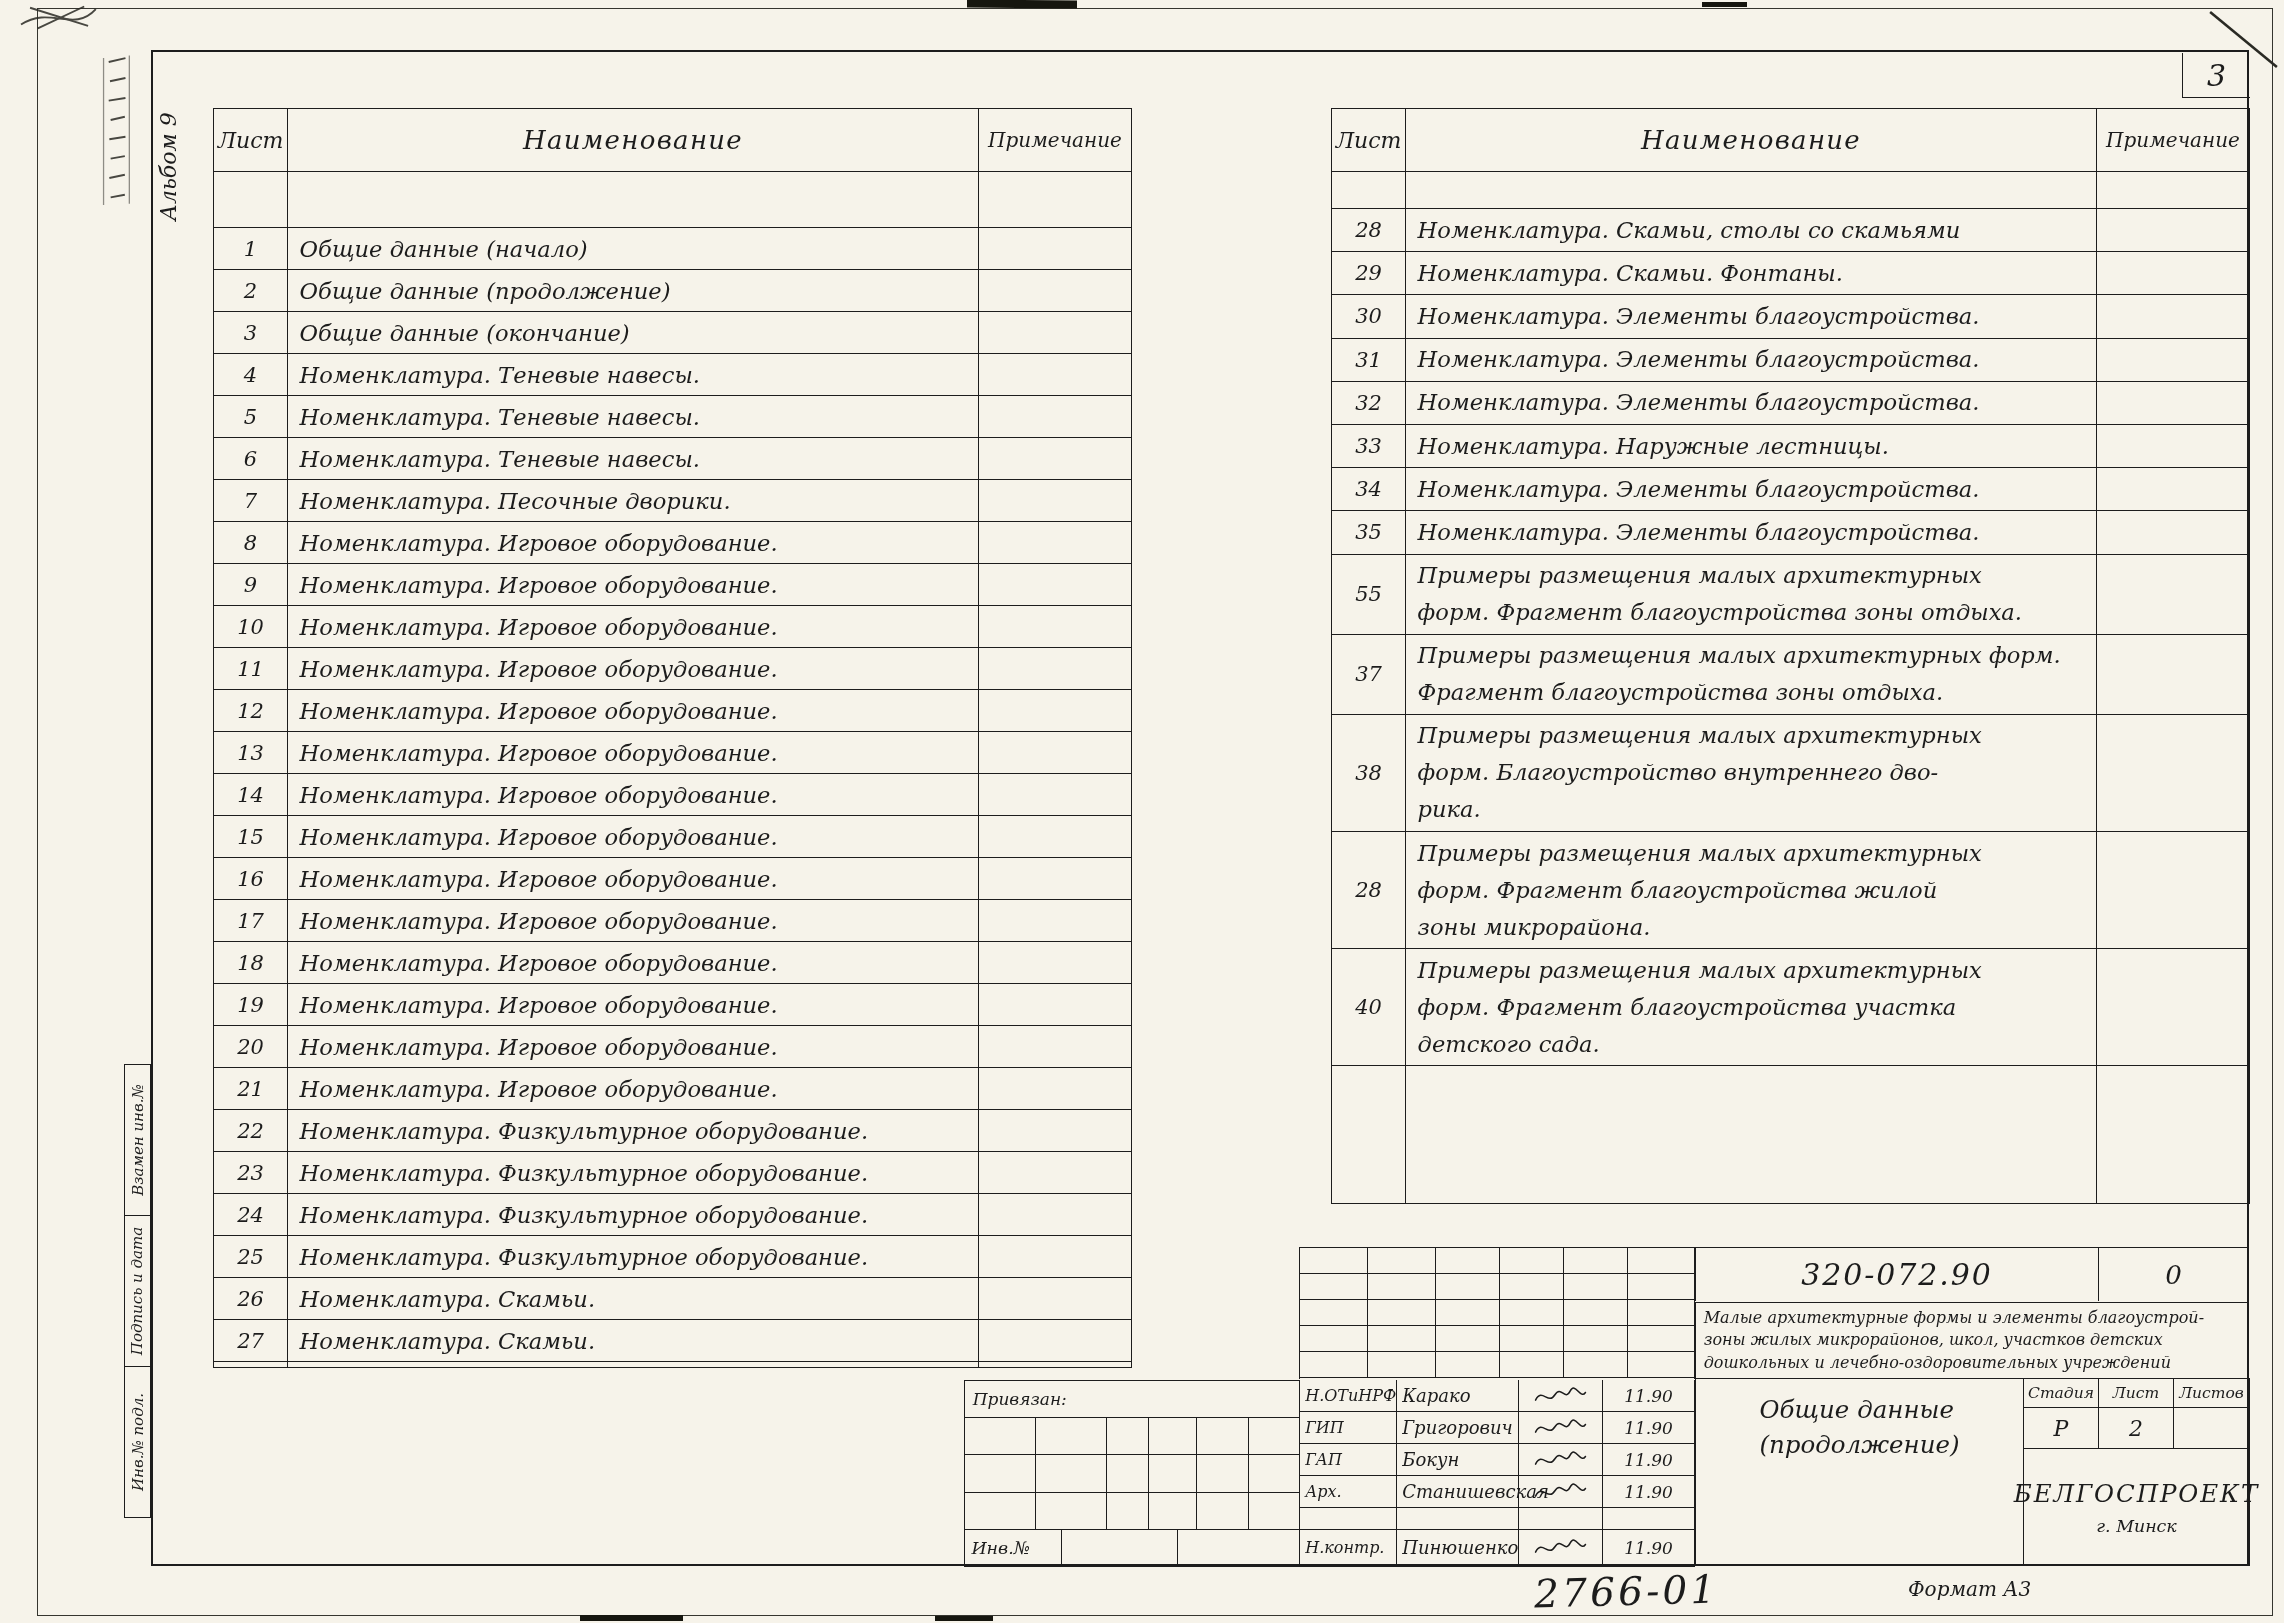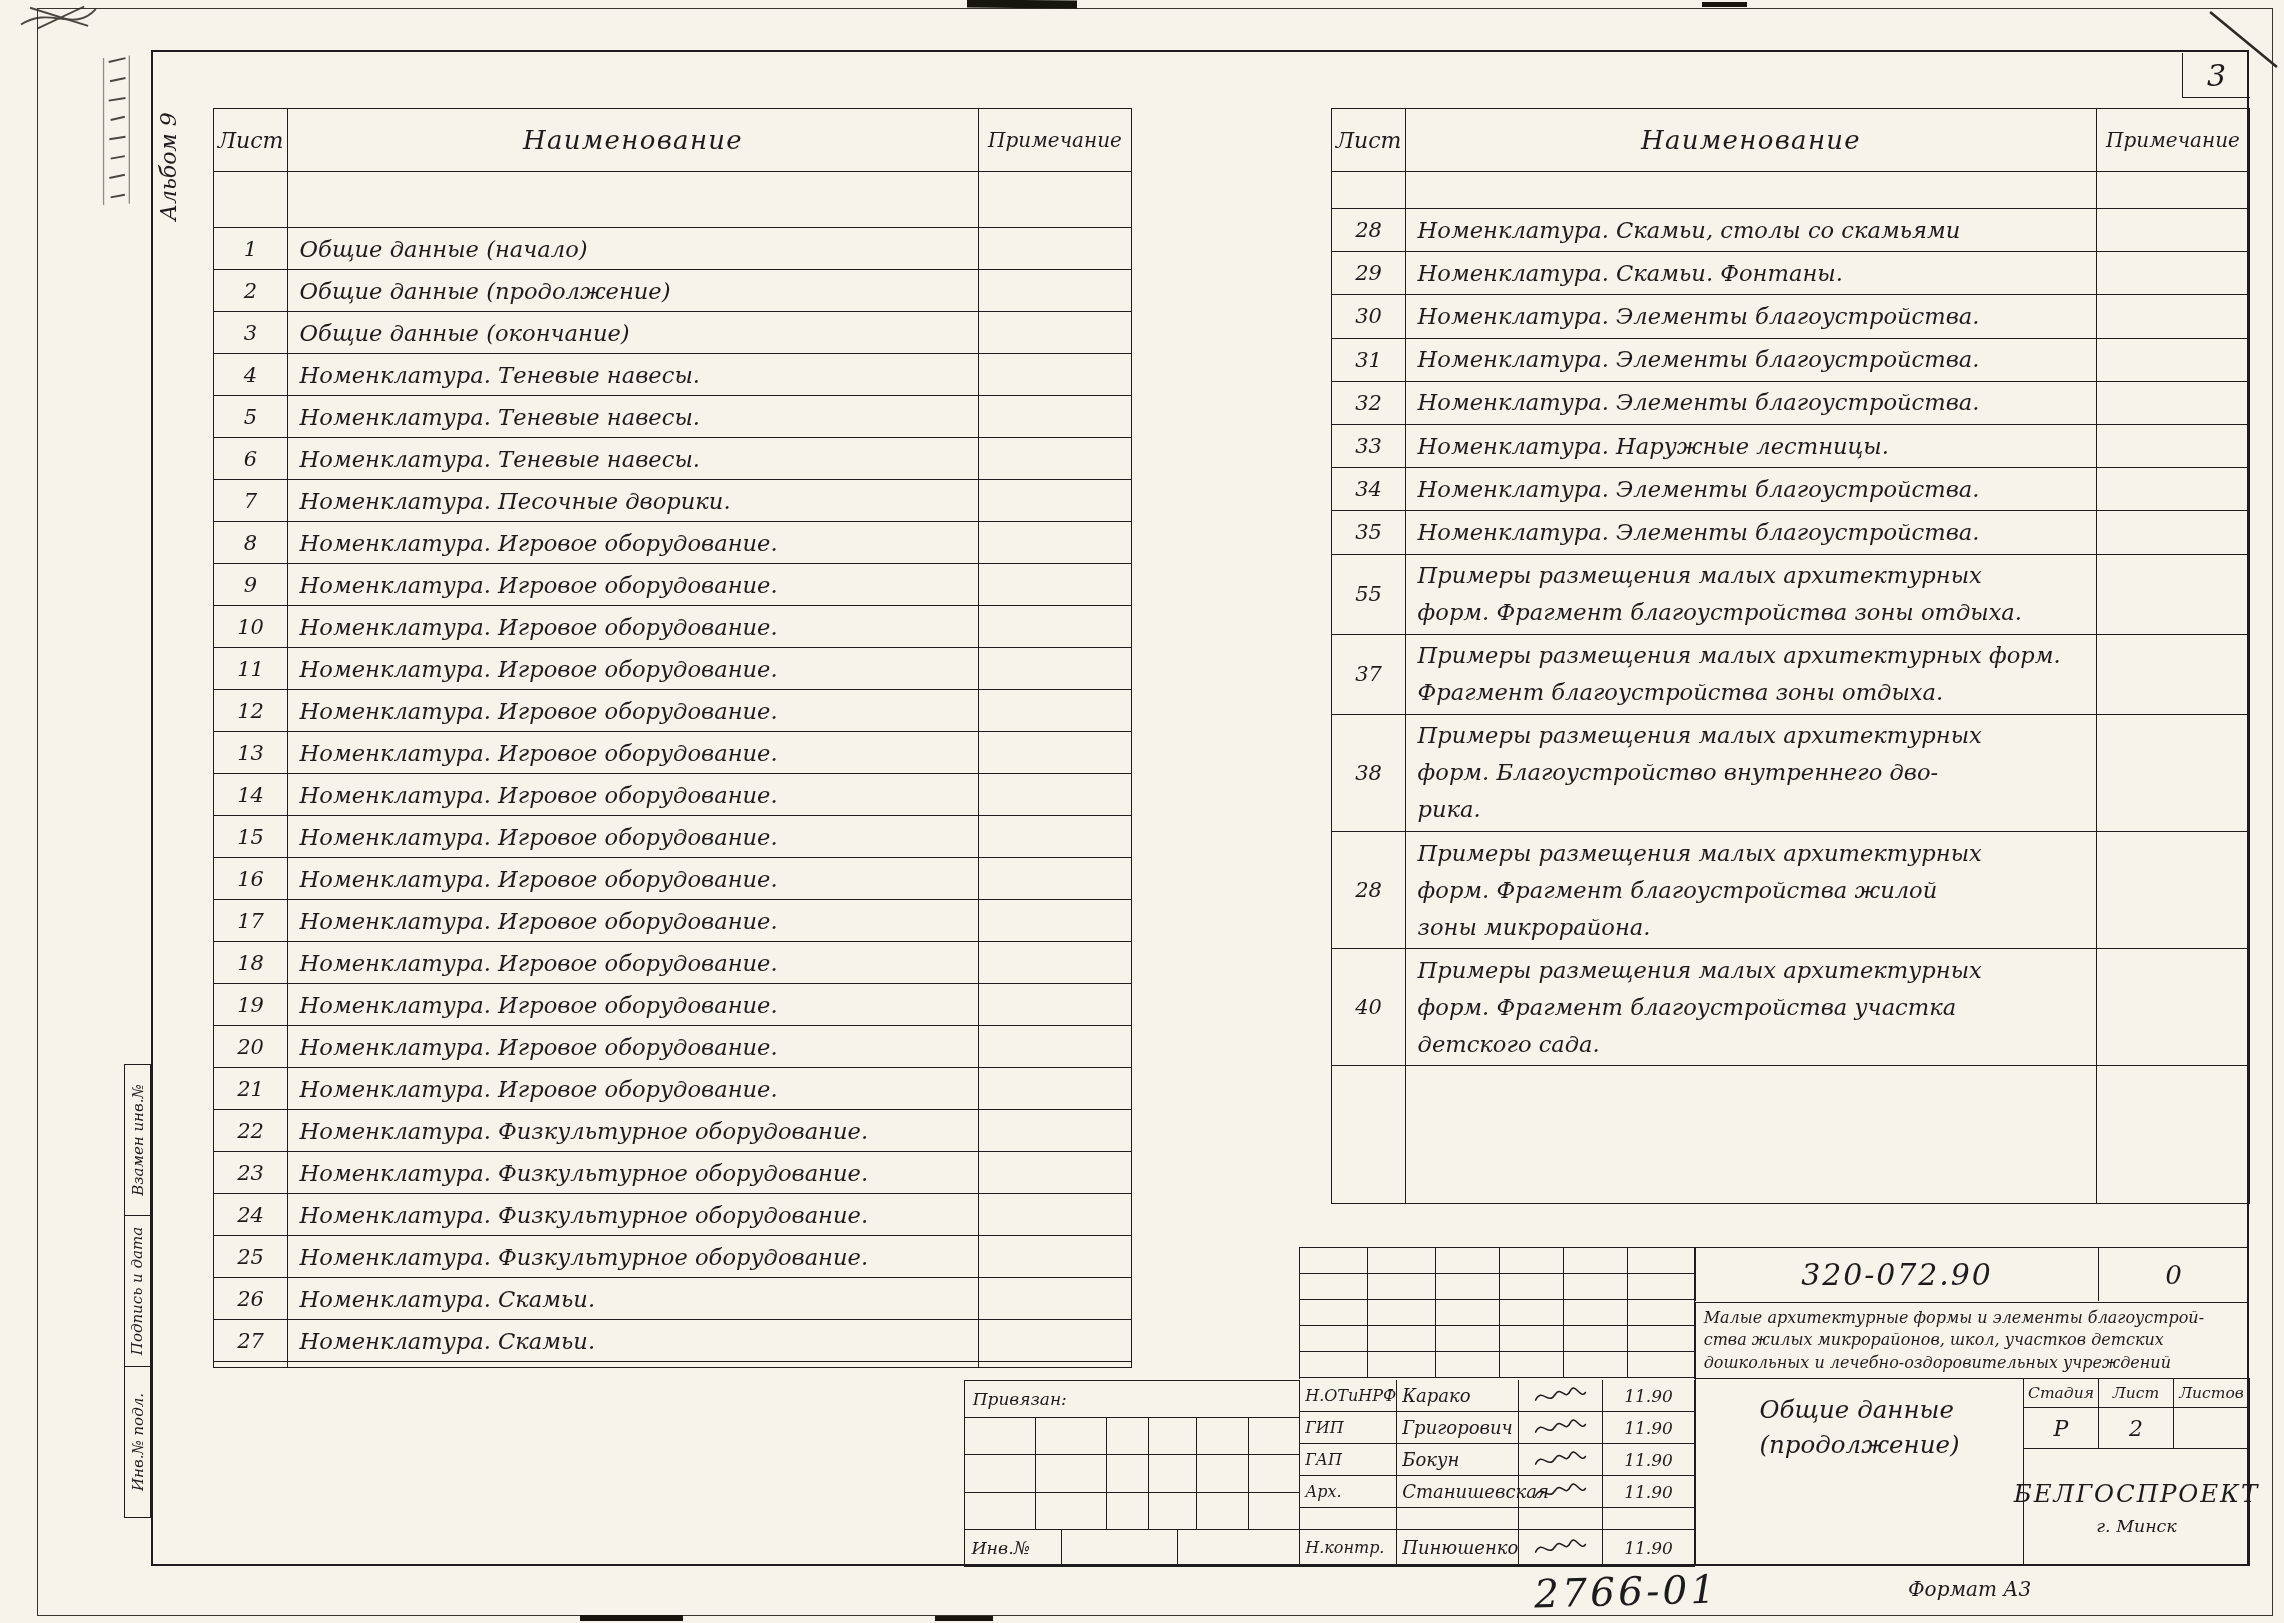--- a/index.html
+++ b/index.html
@@ -476,21 +476,21 @@
         <div class="sig-cell sig-date">11.90</div>
       </div>
     </div>
 
   <div class="abs docnum-row">
     <div class="docnum">320-072.90</div>
     <div class="albnum">0</div>
   </div>
 
   <div class="abs descbox">Малые архитектурные формы и элементы благоустрой-
-ства жилых микрорайонов, школ, участков детских
+зоны жилых микрорайонов, школ, участков детских
 дошкольных и лечебно-оздоровительных учреждений</div>
 
   <div class="abs titlebox">Общие данные
 (продолжение)</div>
 
   <div class="abs stagegrid">
     <div class="scell shead">Стадия</div>
     <div class="scell shead">Лист</div>
     <div class="scell shead">Листов</div>
     <div class="scell sval">Р</div>

